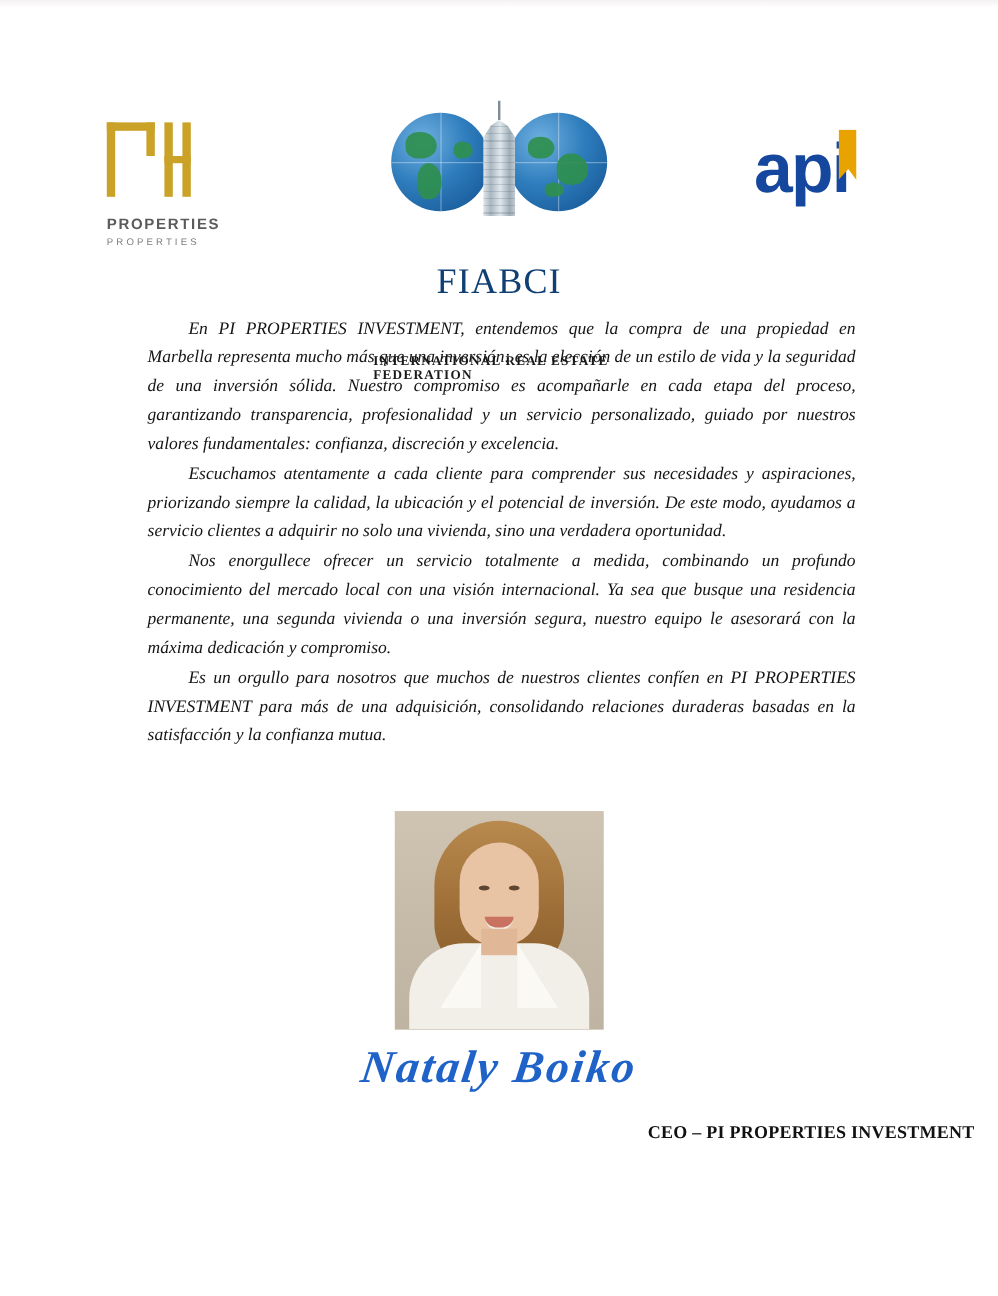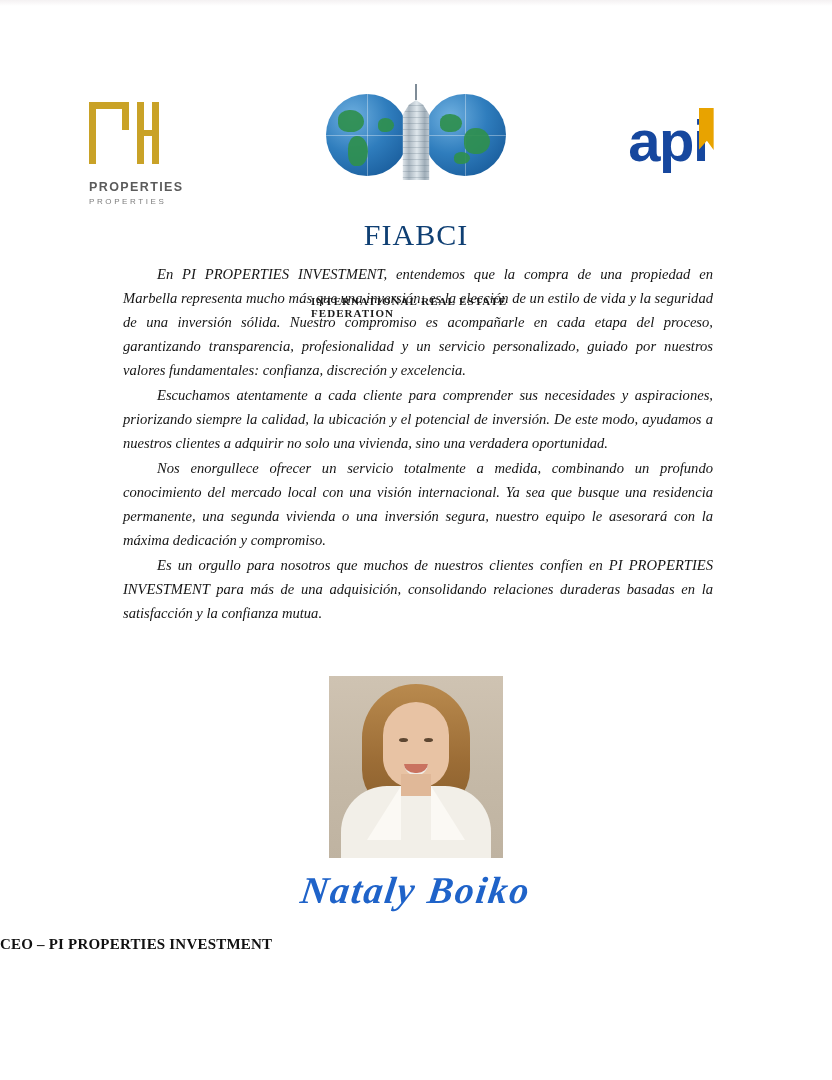--- a/index.html
+++ b/index.html
@@ -325,21 +325,21 @@
     font-size: 38px;
     letter-spacing: 2px;
     color: #1f63c9;
     transform: skewX(-8deg);
   }
   .ceo-line {
     position: absolute;
     top: 936px;
     left: 0;
     width: 812px;
-    text-align: left;
+    text-align: right;
     font-family: "Liberation Serif", serif;
     font-weight: 700;
     font-size: 15px;
     letter-spacing: .2px;
     color: #111111;
   }
 </style>
 </head>
 <body>
 
@@ -389,21 +389,21 @@
       <div class="api-word">
         <span>api</span>
         <span class="api-flag"></span>
       </div>
     </div>
 
   </div>
 
   <div class="letter">
     <p>En PI PROPERTIES INVESTMENT, entendemos que la compra de una propiedad en Marbella representa mucho más que una inversión: es la elección de un estilo de vida y la seguridad de una inversión sólida. Nuestro compromiso es acompañarle en cada etapa del proceso, garantizando transparencia, profesionalidad y un servicio personalizado, guiado por nuestros valores fundamentales: confianza, discreción y excelencia.</p>
-    <p class="gap-word"> Escuchamos atentamente a cada cliente para comprender sus necesidades y aspiraciones, priorizando        siempre la calidad, la ubicación y el potencial de inversión. De este modo, ayudamos a nuestros clientes a adquirir no solo una vivienda, sino una verdadera oportunidad.</p>
+    <p class="gap-word"> Escuchamos atentamente a cada cliente para comprender sus necesidades y aspiraciones, priorizando        siempre la calidad, la ubicación y el potencial de inversión. De este modo, ayudamos a servicio clientes a adquirir no solo una vivienda, sino una verdadera oportunidad.</p>
     <p>Nos enorgullece ofrecer un servicio totalmente a medida, combinando un profundo conocimiento del mercado local con una visión internacional. Ya sea que busque una residencia permanente, una segunda vivienda o una inversión segura, nuestro equipo le asesorará con la máxima dedicación y compromiso.</p>
     <p>Es un orgullo para nosotros que muchos de nuestros clientes confíen en PI PROPERTIES INVESTMENT para más de una adquisición, consolidando relaciones duraderas basadas en la satisfacción y la confianza mutua.</p>
   </div>
 
   <div class="photo-wrap">
     <div class="photo">
       <span class="hair"></span>
       <span class="face"></span>
       <span class="eye l"></span>
       <span class="eye r"></span>

